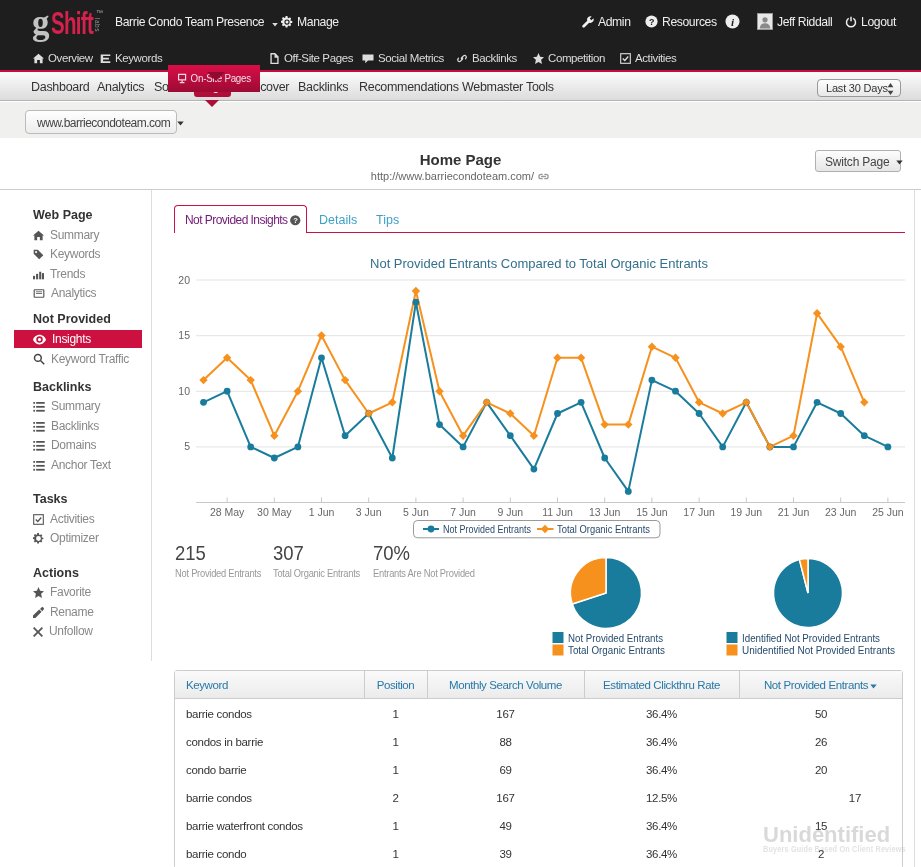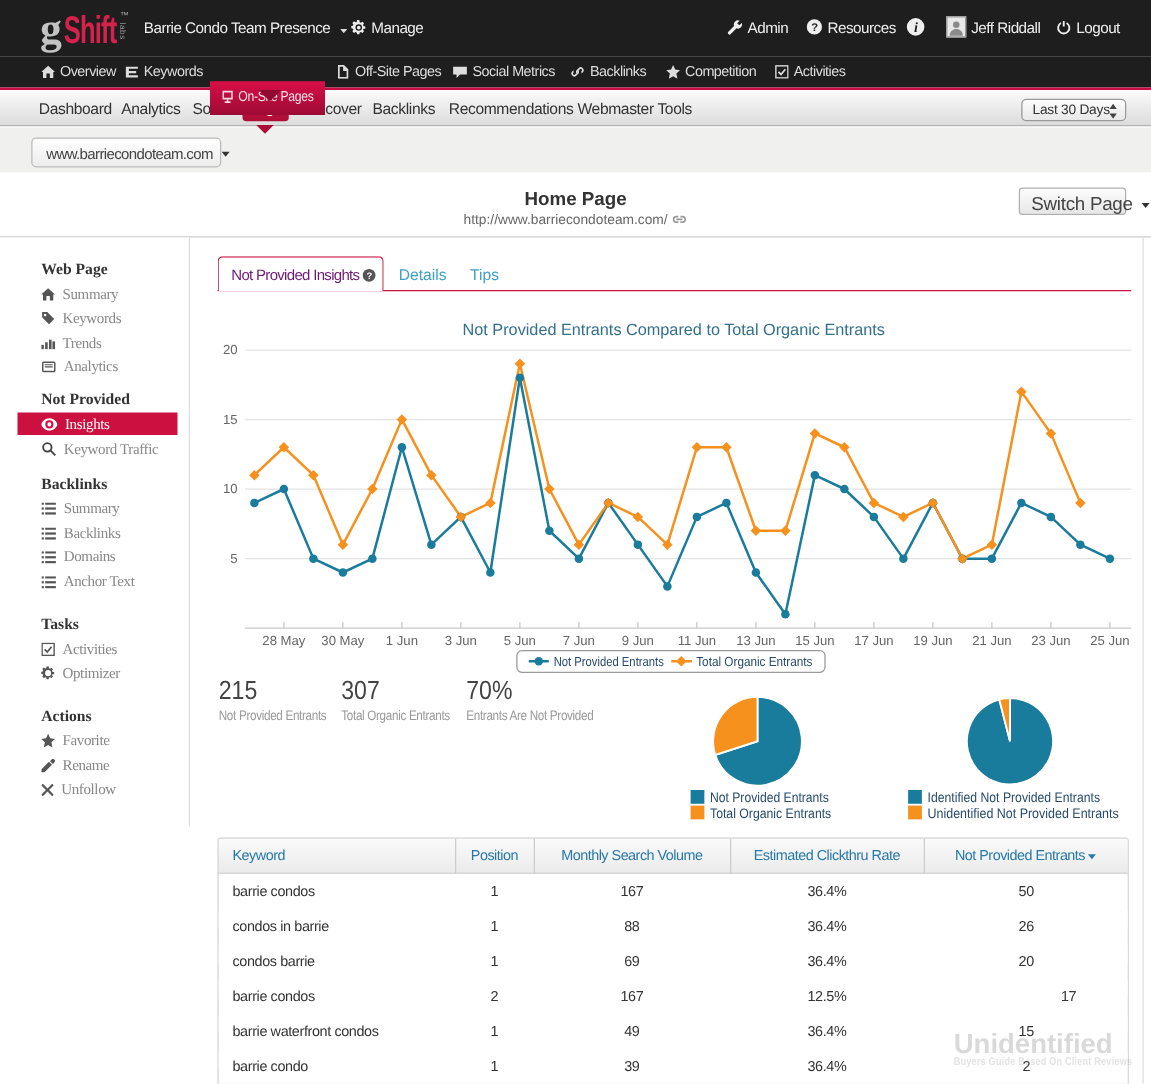--- a/index.html
+++ b/index.html
@@ -25,24 +25,24 @@
 #daysel { position:absolute; left:817px; top:79px; width:84px; height:18px; background:linear-gradient(#fdfdfd,#e8e8e8); border:1px solid #999; border-radius:4px; font-size:11px; letter-spacing:-0.2px; color:#333; }
 #daysel span { position:absolute; left:8px; top:2px; }
 
 #siteband { left:0; top:102px; width:921px; height:36px; background:#f0f0ee; }
 #sitebtn { position:absolute; left:25px; top:110px; width:152px; height:24px; background:linear-gradient(#ffffff,#ececec); border:1px solid #bbb; border-radius:4px; font-size:13px; color:#444; }
 #sitebtn span { position:absolute; left:11px; top:5px; white-space:nowrap; letter-spacing:-0.5px; font-size:12px; }
 
 #pageband { left:0; top:138px; width:921px; height:52px; background:#fff; border-bottom:1px solid #ccc; }
 #ptitle { position:absolute; left:0; top:151px; width:921px; text-align:center; font-size:15px; font-weight:bold; color:#333; }
 #purl { position:absolute; left:0; top:170px; width:921px; text-align:center; font-size:11px; color:#666; }
-#switchbtn { position:absolute; left:815px; top:150px; width:86px; height:22px; background:linear-gradient(#fdfdfd,#e6e6e6); border:1px solid #b0b0b0; border-radius:3px; font-size:15px; color:#444; }
+#switchbtn { position:absolute; left:815px; top:150px; width:86px; height:22px; background:linear-gradient(#fdfdfd,#e6e6e6); border:1px solid #b0b0b0; border-radius:3px; font-size:12px; color:#444; }
 #switchbtn span { position:absolute; left:9px; top:4px; white-space:nowrap; letter-spacing:-0.2px; }
 
-#sidebar { left:0; top:190px; width:152px; height:471px; border-right:1px solid #ddd; background:#fff;font-family:Liberation Serif, serif; }
+#sidebar { left:0; top:190px; width:152px; height:471px; border-right:1px solid #ddd; background:#fff; }
 .sbhead { position:absolute; left:33px; font-size:12.5px; font-weight:bold; color:#333; white-space:nowrap; }
 .sbitem { position:absolute; left:33px; font-size:12px; letter-spacing:-0.3px; color:#888; white-space:nowrap; }
 .sbitem svg { vertical-align:-2px; margin-right:6px; }
 #insightbar { position:absolute; left:14px; top:140px; width:128px; height:18px; background:#cc1141; }
 #rightline { left:914px; top:190px; width:1px; height:677px; background:#ddd; }
 
 #tabrow { left:174px; top:205px; width:731px; height:28px; }
 #tab1 { position:absolute; left:0; top:0; width:133px; height:28px; border:1.5px solid #c81144; border-bottom:none; border-radius:4px 4px 0 0; background:#fff; z-index:2; }
 #tab1 span { position:absolute; left:10px; top:7px; font-size:12px; color:#701a75; white-space:nowrap; letter-spacing:-0.55px; }
 #tabline { position:absolute; left:0px; top:26.5px; width:731px; height:1.5px; background:#c81144; z-index:1; }
@@ -414,21 +414,21 @@
       <div class="td" style="left:606.0px;width:80px;text-align:center;">50</div>
     </div>
     <div class="tr" style="top:57px;">
       <div class="td" style="left:11px;">condos in barrie</div>
       <div class="td" style="left:180.5px;width:80px;text-align:center;">1</div>
       <div class="td" style="left:290.5px;width:80px;text-align:center;">88</div>
       <div class="td" style="left:446.5px;width:80px;text-align:center;">36.4%</div>
       <div class="td" style="left:606.0px;width:80px;text-align:center;">26</div>
     </div>
     <div class="tr" style="top:85px;">
-      <div class="td" style="left:11px;">condos barrie</div>
+      <div class="td" style="left:11px;">condo barrie</div>
       <div class="td" style="left:180.5px;width:80px;text-align:center;">1</div>
       <div class="td" style="left:290.5px;width:80px;text-align:center;">69</div>
       <div class="td" style="left:446.5px;width:80px;text-align:center;">36.4%</div>
       <div class="td" style="left:606.0px;width:80px;text-align:center;">20</div>
     </div>
     <div class="tr" style="top:113px;">
       <div class="td" style="left:11px;">barrie condos</div>
       <div class="td" style="left:180.5px;width:80px;text-align:center;">2</div>
       <div class="td" style="left:290.5px;width:80px;text-align:center;">167</div>
       <div class="td" style="left:446.5px;width:80px;text-align:center;">12.5%</div>

